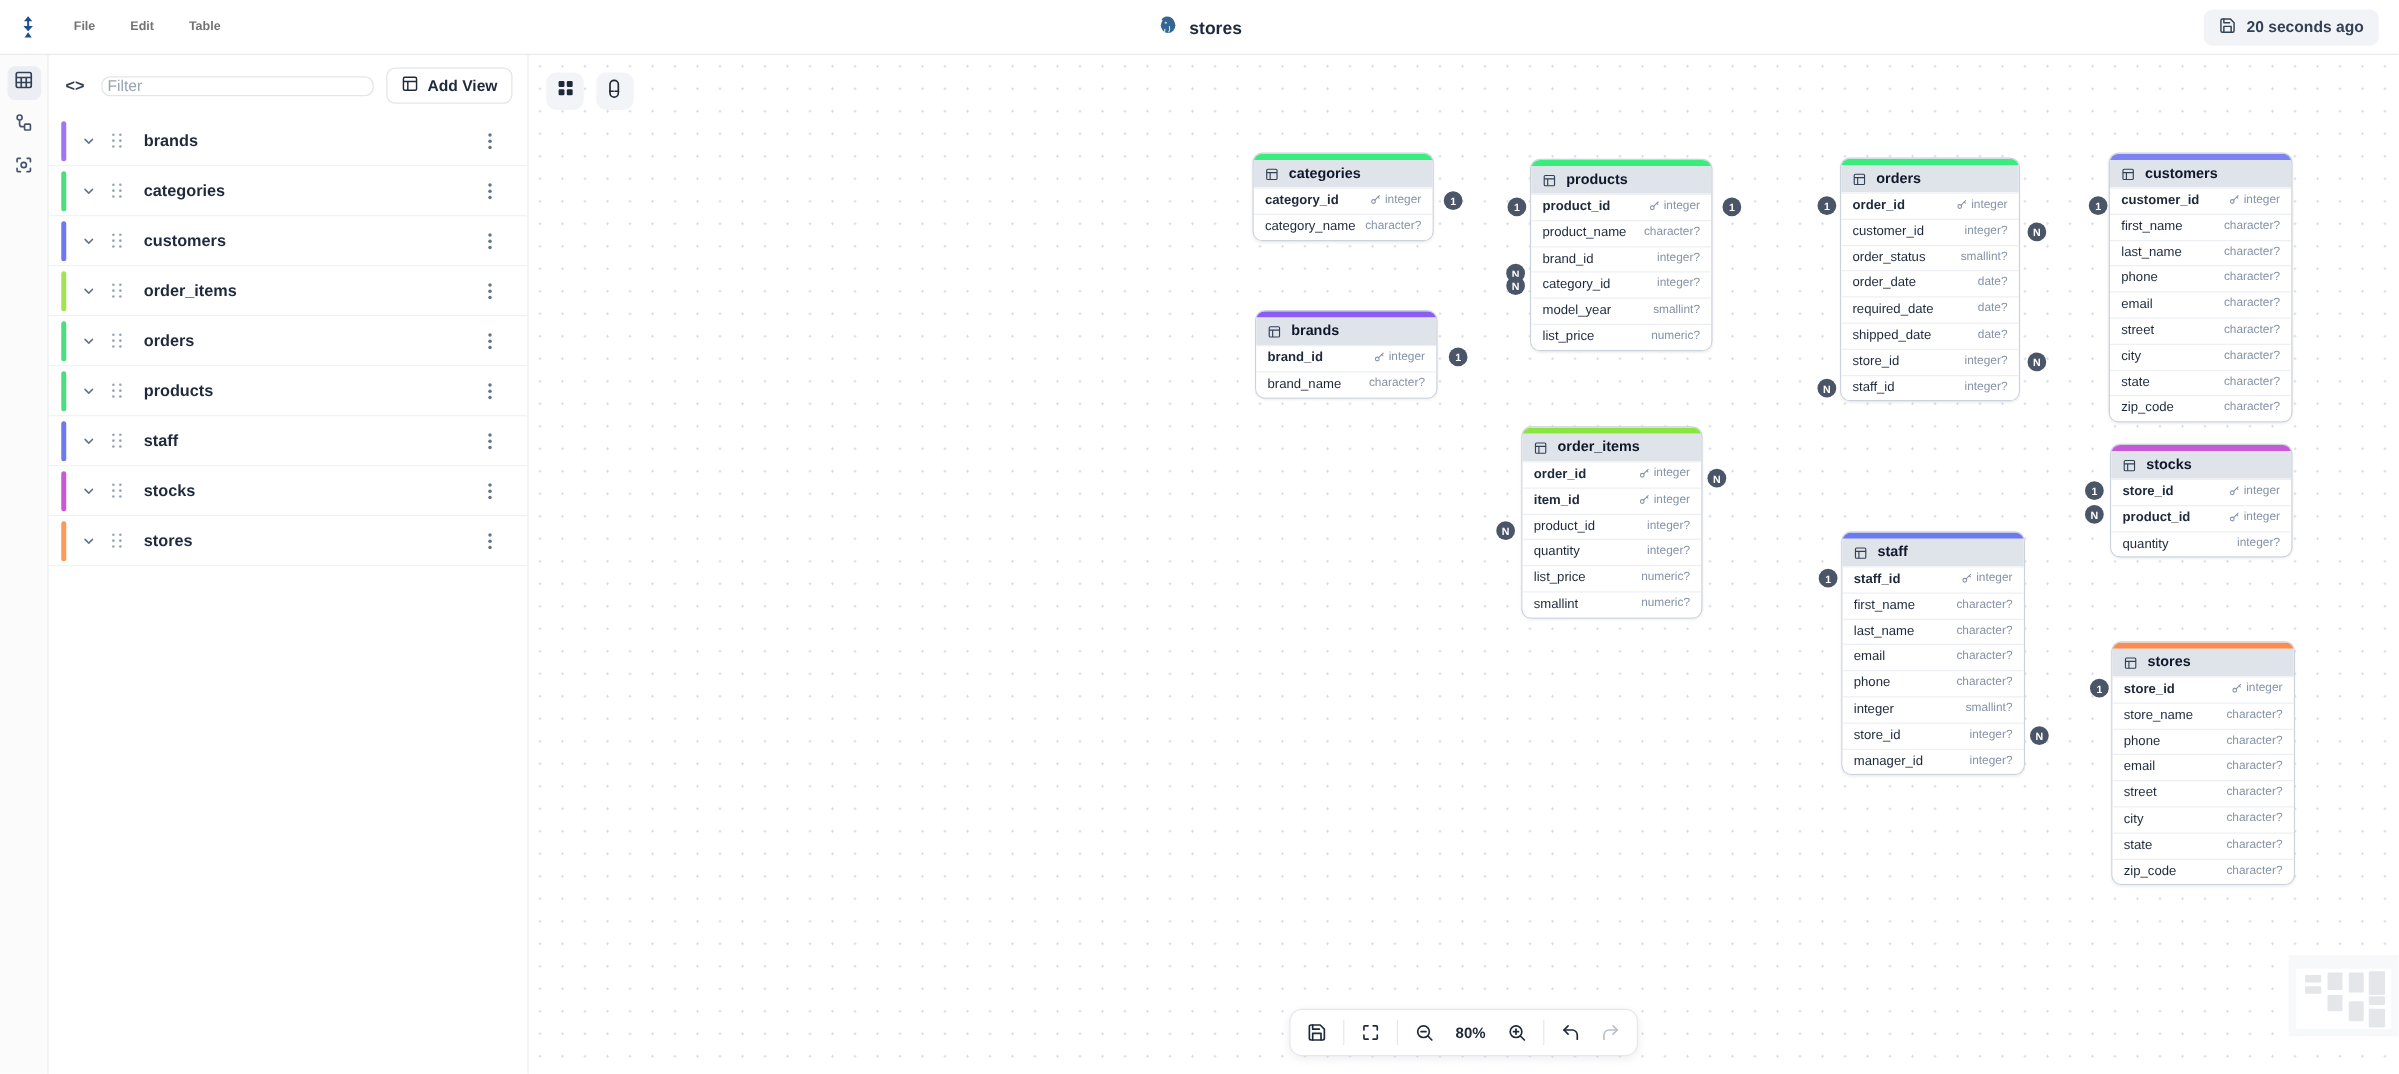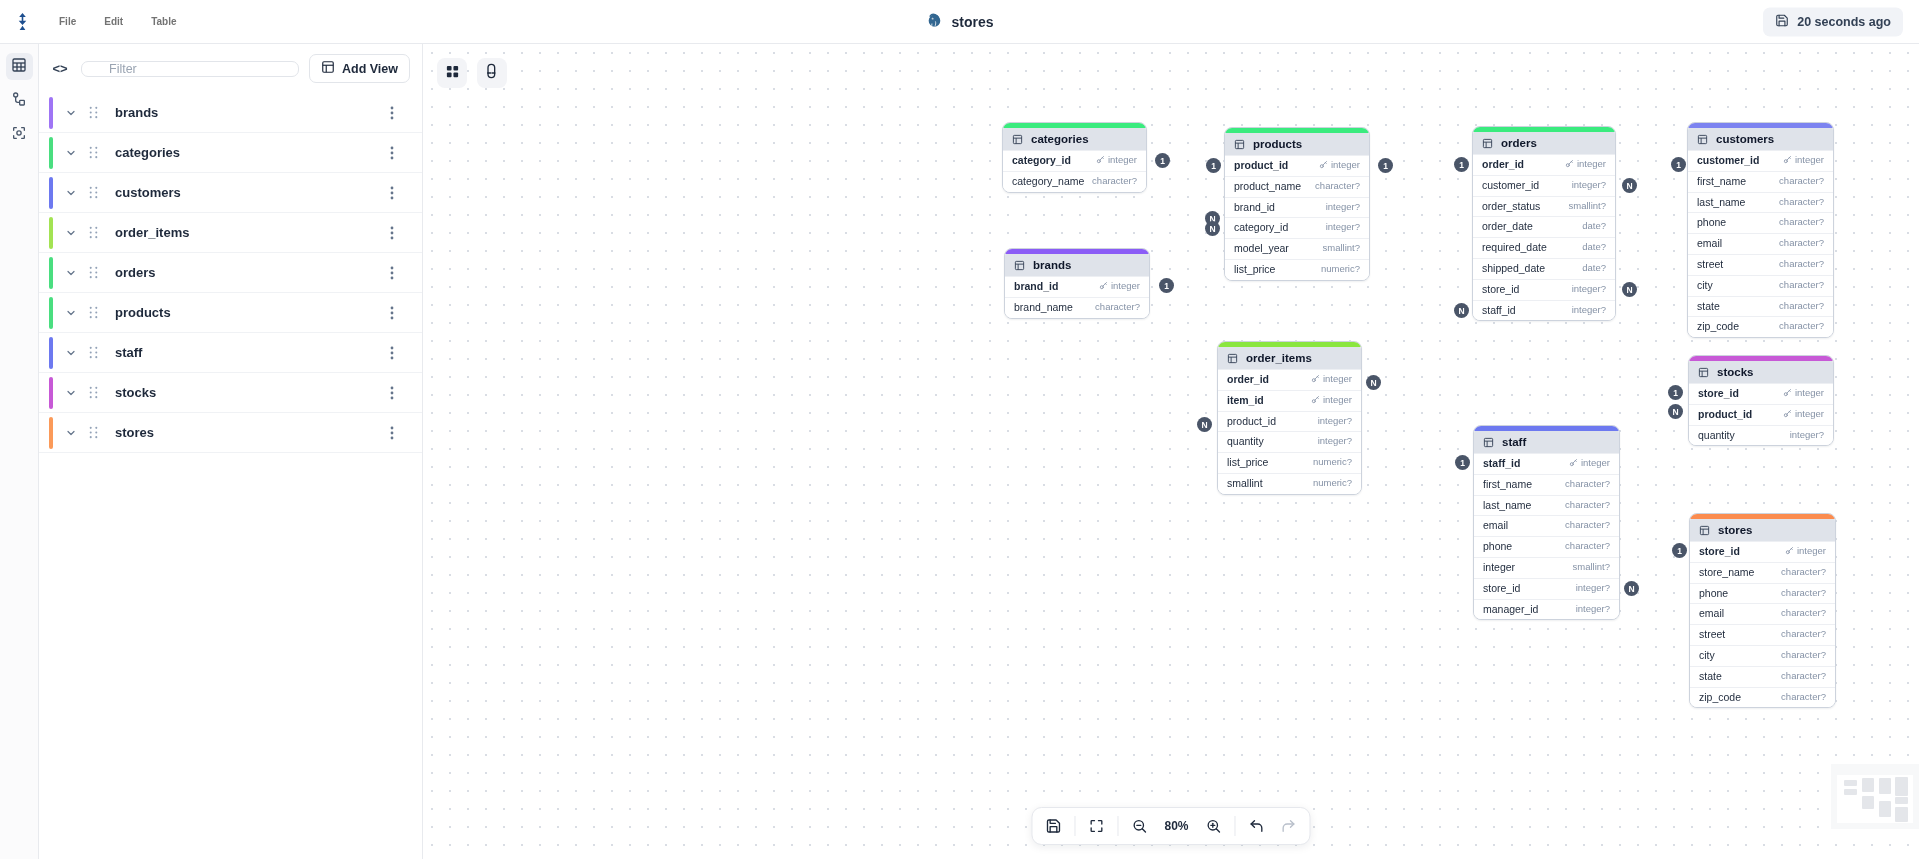--- a/index.html
+++ b/index.html
@@ -75,21 +75,21 @@
     padding: 10px 12px 10px 10px;
   }
   .code-toggle {
     width: 22px; height: 22px; display:flex; align-items:center; justify-content:center;
     color: #334155; font-size: 13px; font-weight: 700; cursor: pointer;
     flex-shrink: 0;
   }
   .filter-input {
     flex: 1; height: 16px;
     border: 1px solid #e2e5ea; border-radius: 7px;
-    padding: 0 27px; font-size: 12.5px;
+    padding: 0 4px; font-size: 12.5px;
     font-family: "Liberation Sans", sans-serif;
     color: #1e293b; background: #fff; outline: none;
   }
   .filter-input::placeholder { color: #9aa4b2; }
   .add-table-btn {
     display: flex; align-items: center; gap: 7px;
     border: 1px solid #e2e5ea; border-radius: 7px;
     height: 29px; padding: 0 11px;
     font-size: 12.5px; font-weight: 600; color: #1e293b;
     background: #fff; cursor: pointer; flex-shrink: 0;

